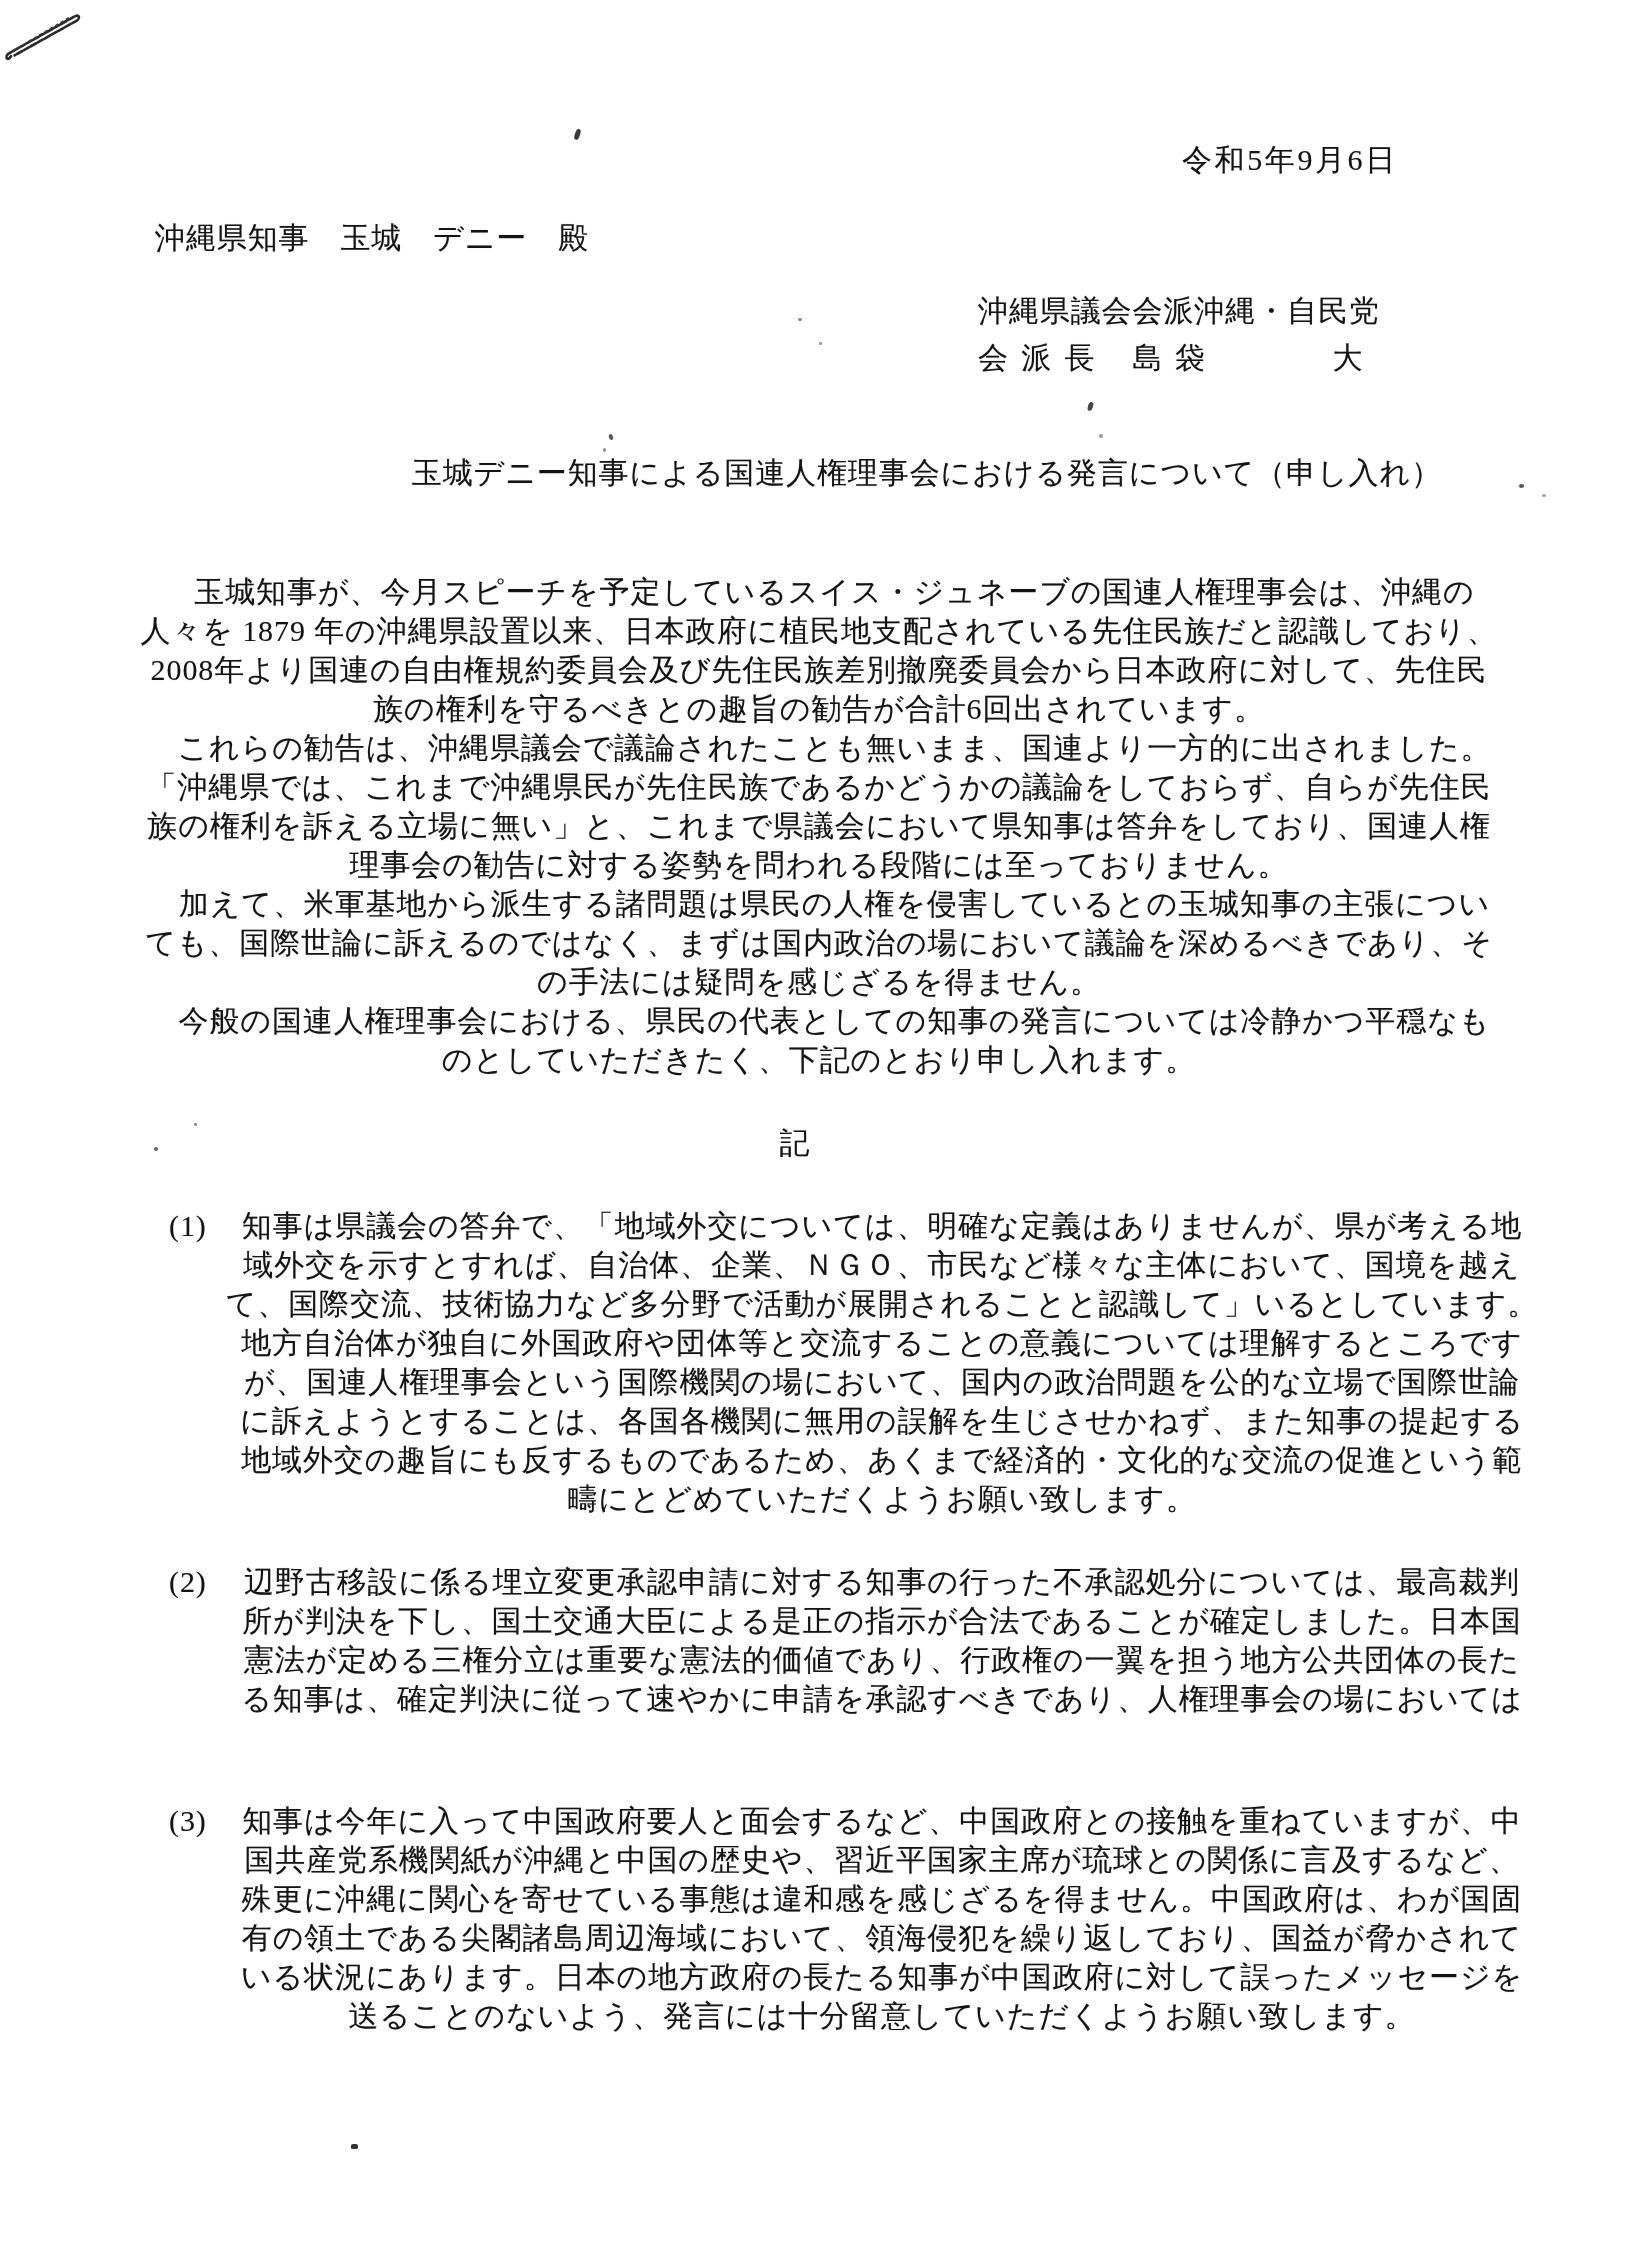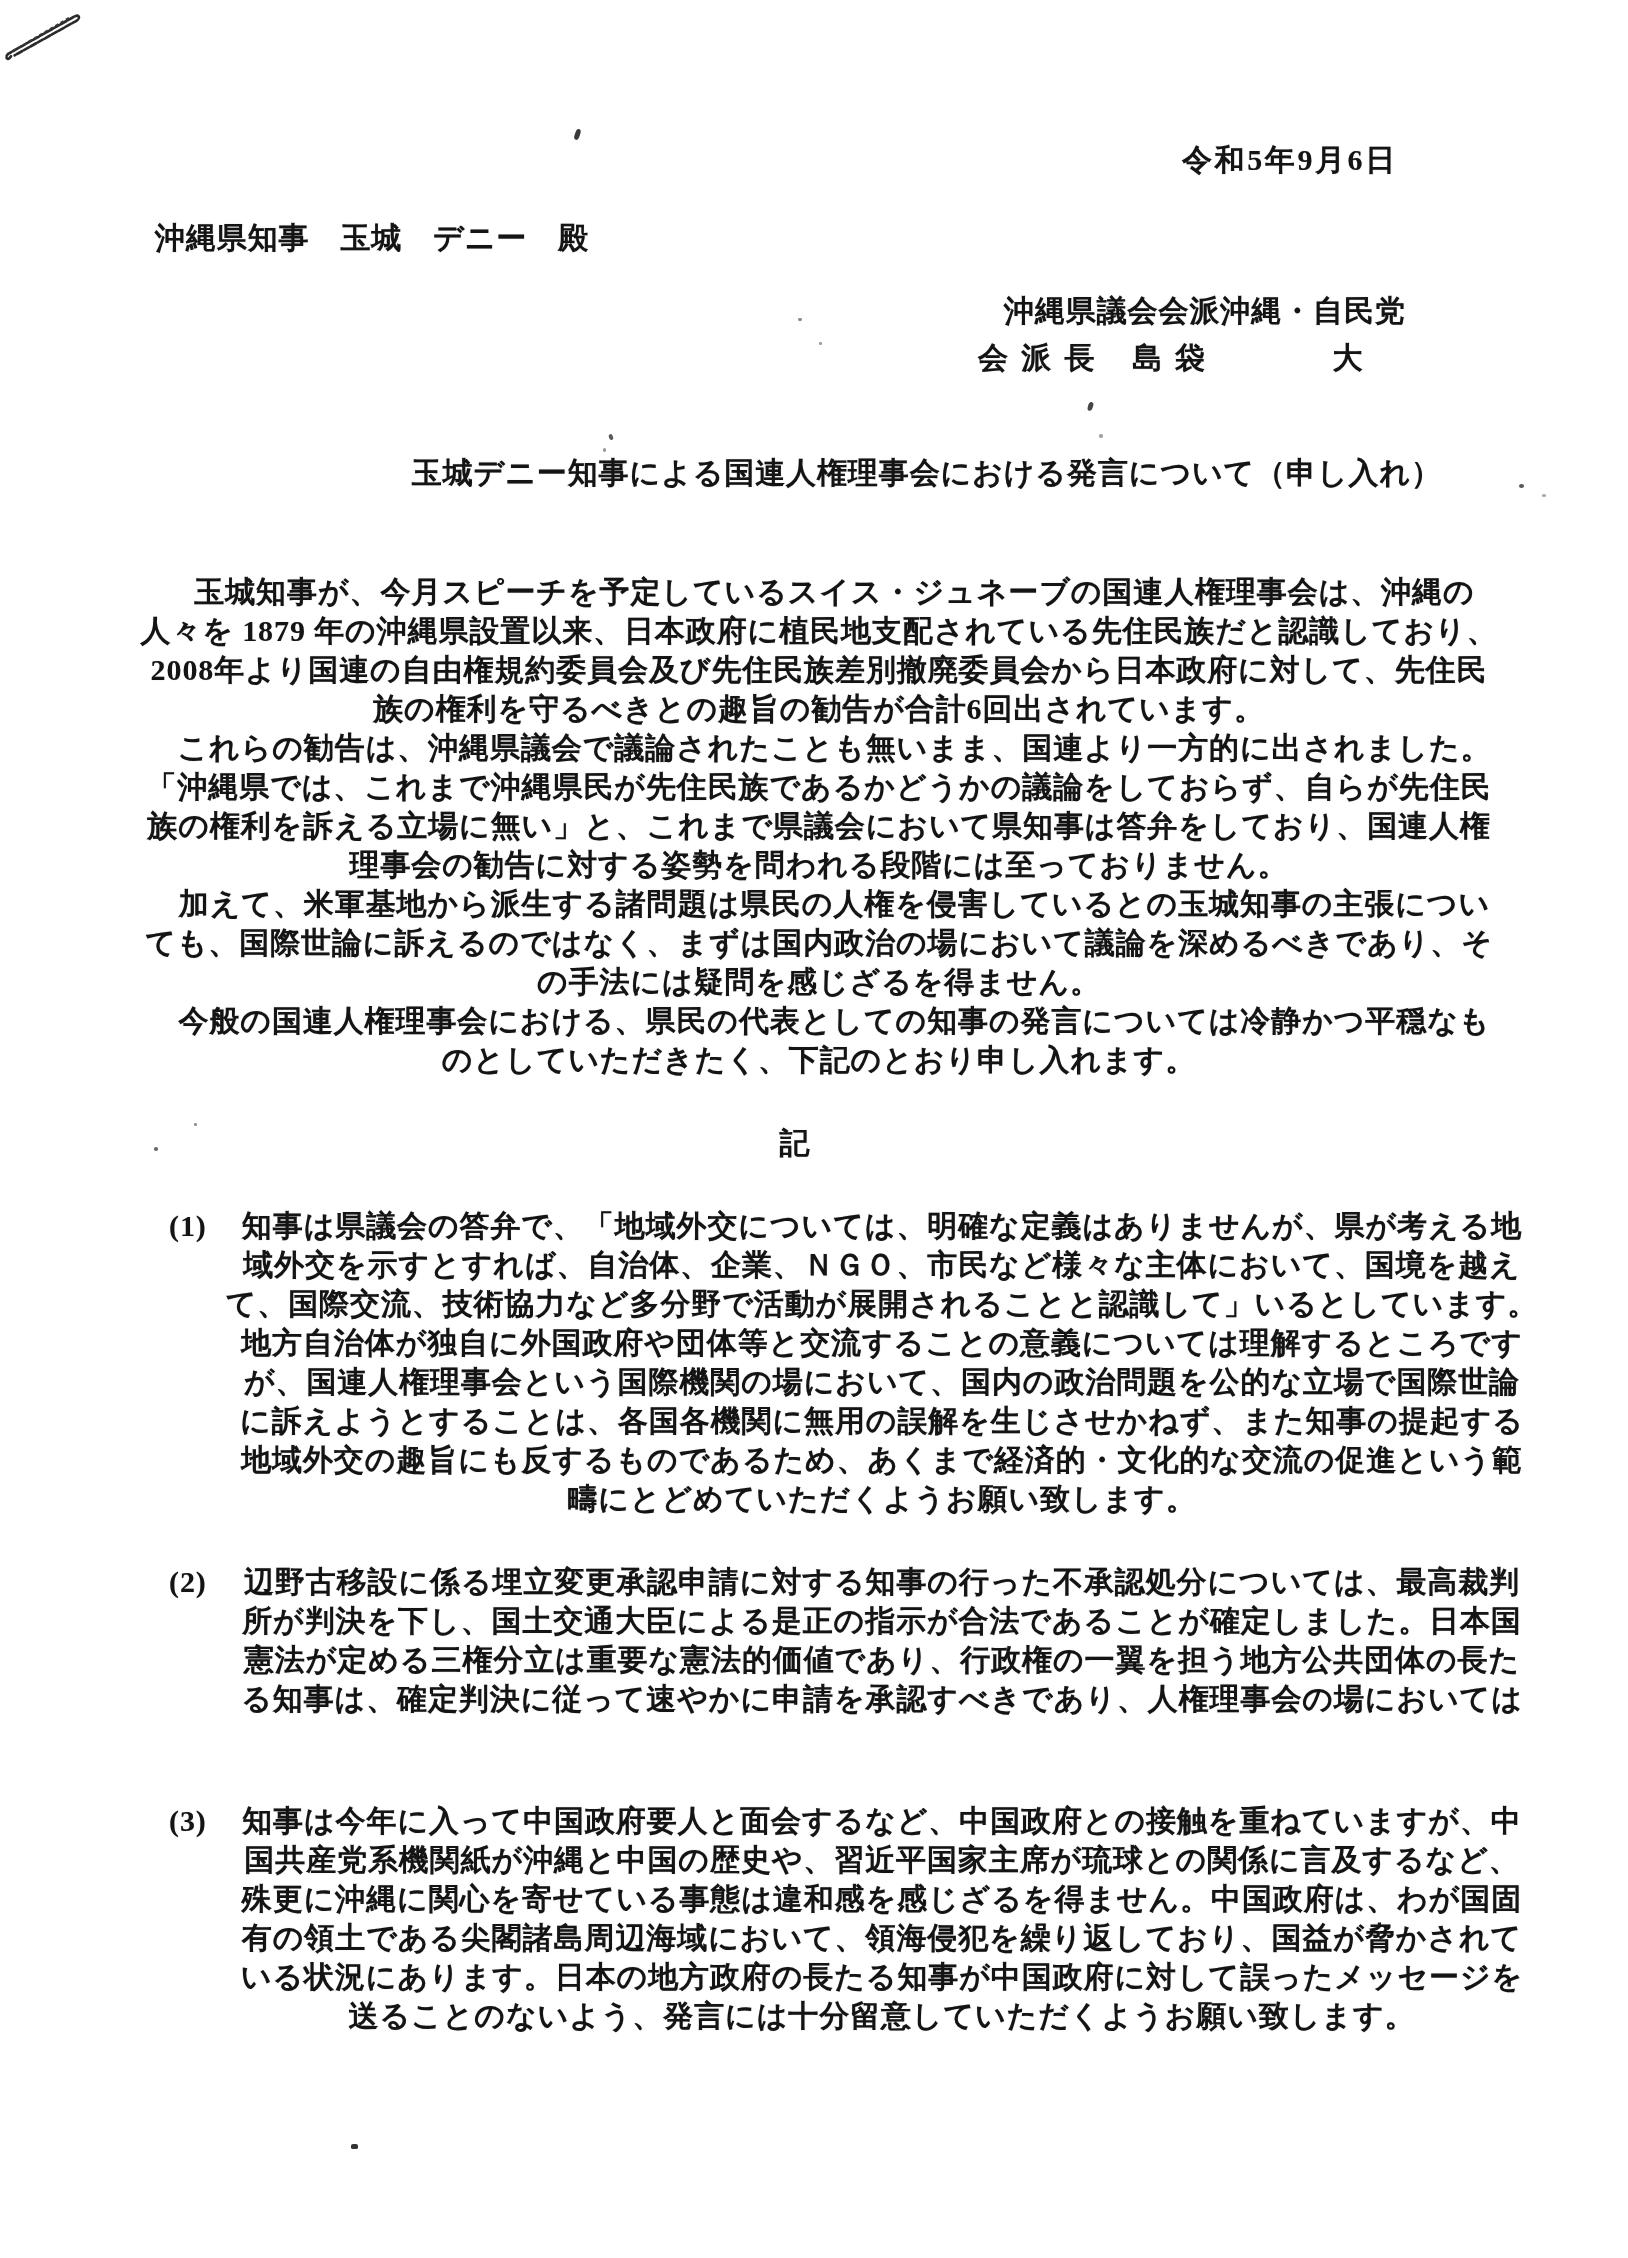--- a/index.html
+++ b/index.html
@@ -11,27 +11,26 @@
     color:#141414;
     overflow:hidden;
   }
   .abs{position:absolute;}
   .txt{
     font-size:30px;
     line-height:39px;
     letter-spacing:0.9px;
     white-space:nowrap;
     text-shadow:0 0 0.9px rgba(20,20,20,0.35);
-    font-weight:bold;
   }
   .line{white-space:nowrap;text-align:center;}
   
   .date{left:1182px;top:140px;letter-spacing:2.6px;}
   .addressee{left:155px;top:218px;}
-  .sender-org{left:978px;top:291px;margin-left:26px;}
+  .sender-org{left:978px;top:291px;}
   .sender-name{left:978px;top:338px;display:flex;}
   .sender-name .g2{margin-left:25px;}
   .sender-name .g3{margin-left:115px;}
   .ls-wide{letter-spacing:13.2px;}
   .ls-mid{letter-spacing:12.4px;}
   
   .title{left:140px;top:453px;width:1367px;text-align:right;padding-right:65px;box-sizing:border-box;}
   
   .body-block{left:131px;top:572px;width:1376px;}
   .note-heading{left:132px;top:1123px;width:1367px;text-align:center;padding-right:41px;box-sizing:border-box;}

